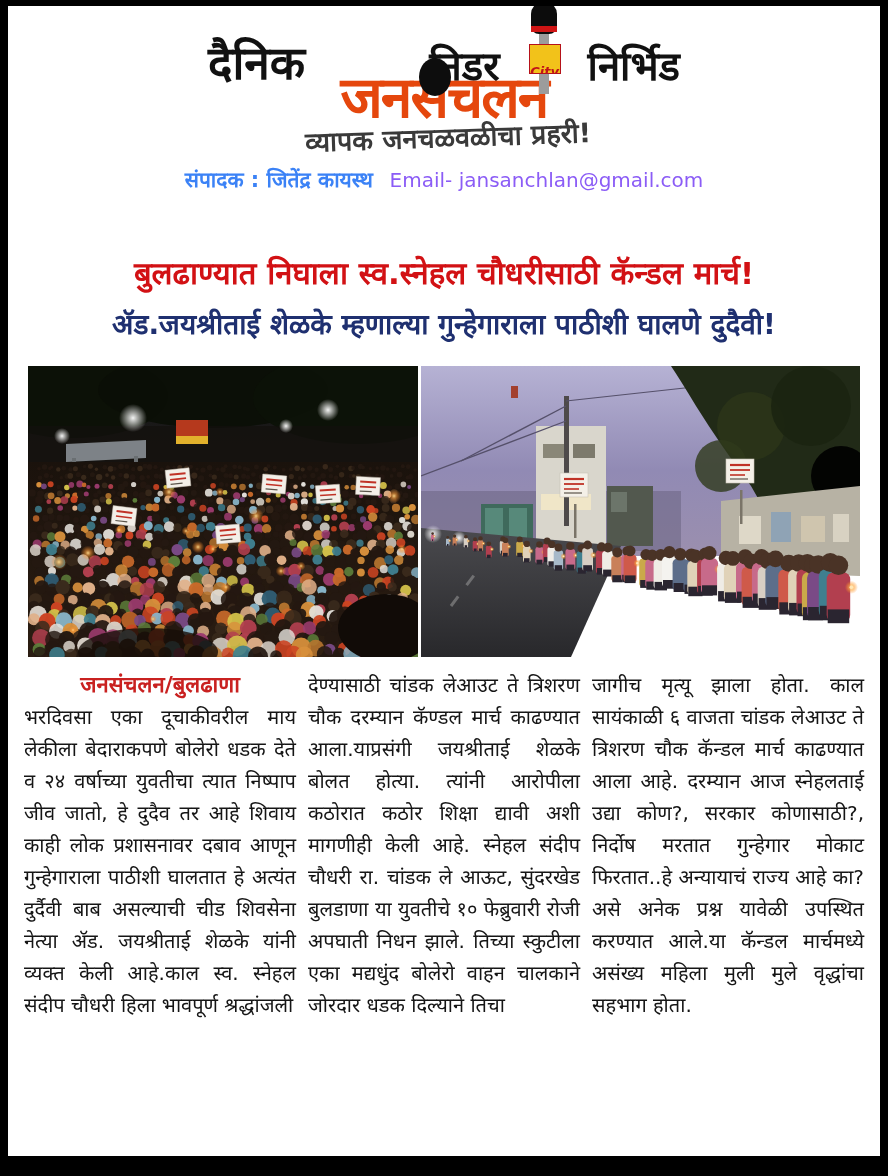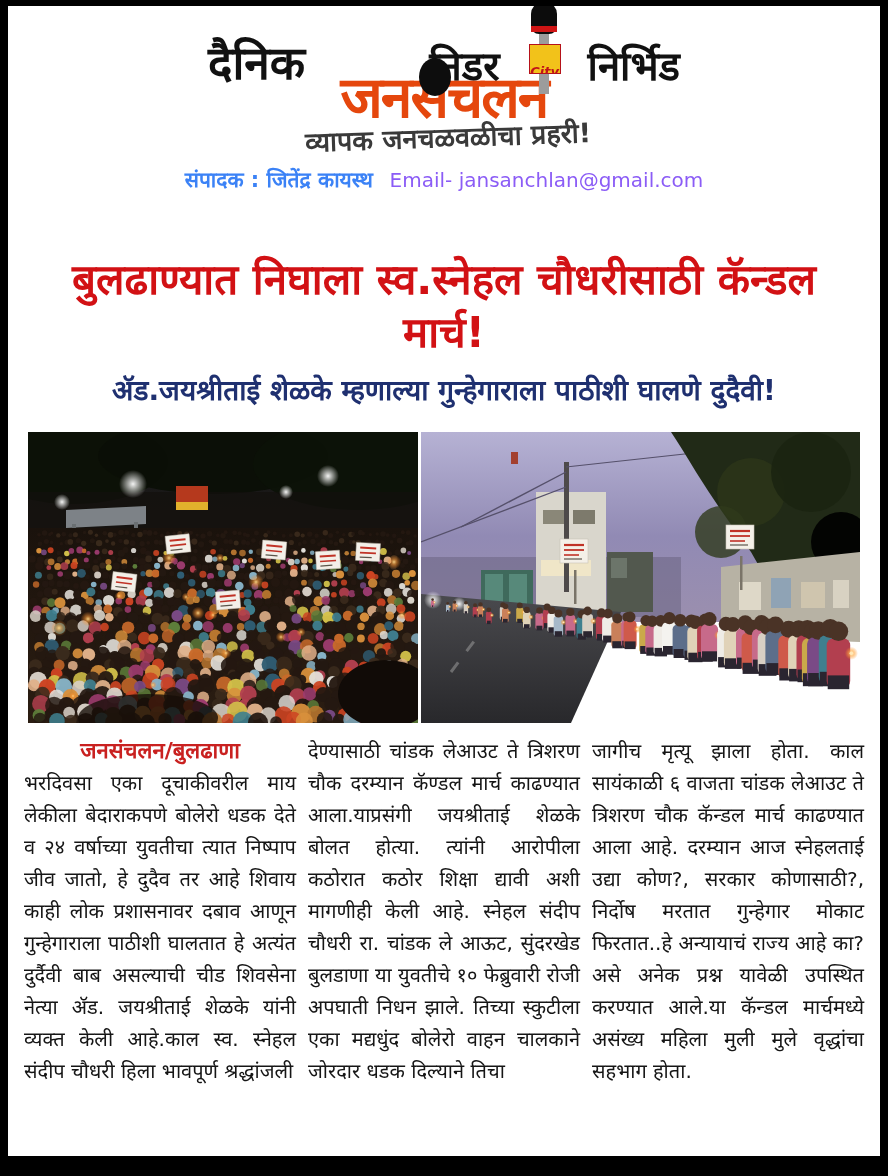--- a/index.html
+++ b/index.html
@@ -25,21 +25,21 @@
   .mic-logo i{display:block;color:#222;font-size:10px;font-style:normal;font-weight:bold;letter-spacing:1px;text-decoration:underline;}
   .mh-title{position:relative;text-align:center;font-size:57px;font-weight:bold;letter-spacing:-2px;
             line-height:0.95;margin-top:-16px;z-index:2;}
   .mh-tagline{text-align:center;font-size:27px;font-weight:bold;color:#3a3a3a;margin:-6px 0 0 190px;
               width:500px;transform:rotate(-2deg);}
   .mh-editor{text-align:center;margin-top:10px;font-size:21px;}
   .mh-editor .ed{font-weight:bold;color:#3b82f6;}
   .mh-editor .em{color:#8b5cf6;font-size:20px;margin-left:10px;}
 
   
-  .headline-main{margin:24px 18px 0 18px;text-align:center;font-size:42px;font-weight:bold;line-height:1.25;}
+  .headline-main{margin:24px 18px 0 18px;text-align:center;font-size:31px;font-weight:bold;line-height:1.25;}
   .headline-sub{margin:14px 14px 0 14px;text-align:center;font-size:28px;font-weight:bold;line-height:1.25;}
 
   
   .photos{display:flex;gap:3px;width:832px;margin:24px auto 0 auto;}
   .photo{display:block;}
 
   
   .article{display:flex;gap:12px;width:840px;margin:12px auto 0 auto;}
   .col{width:272px;font-size:20px;line-height:32px;text-align:justify;color:#151515;}
   .dateline{text-align:center;font-weight:bold;font-size:22px;line-height:32px;}

